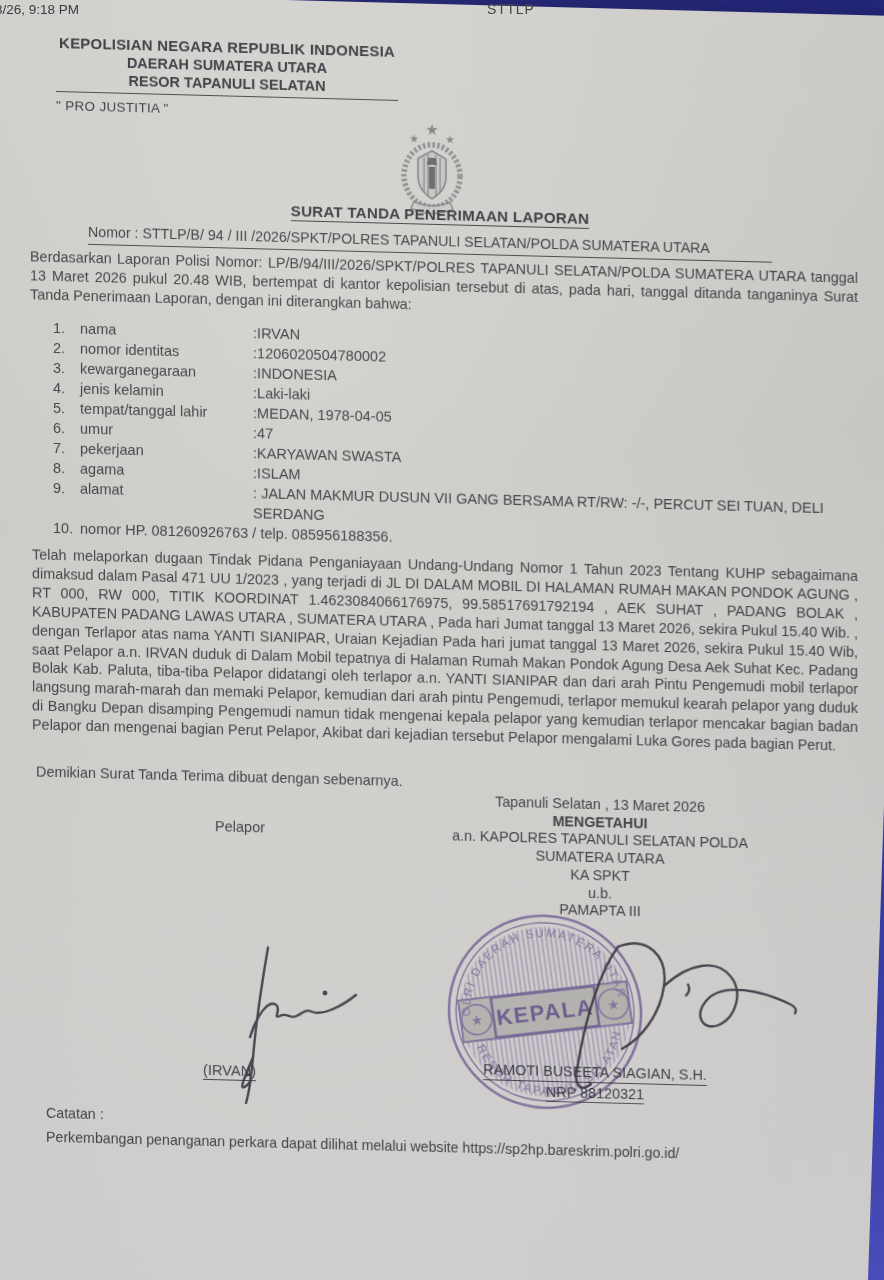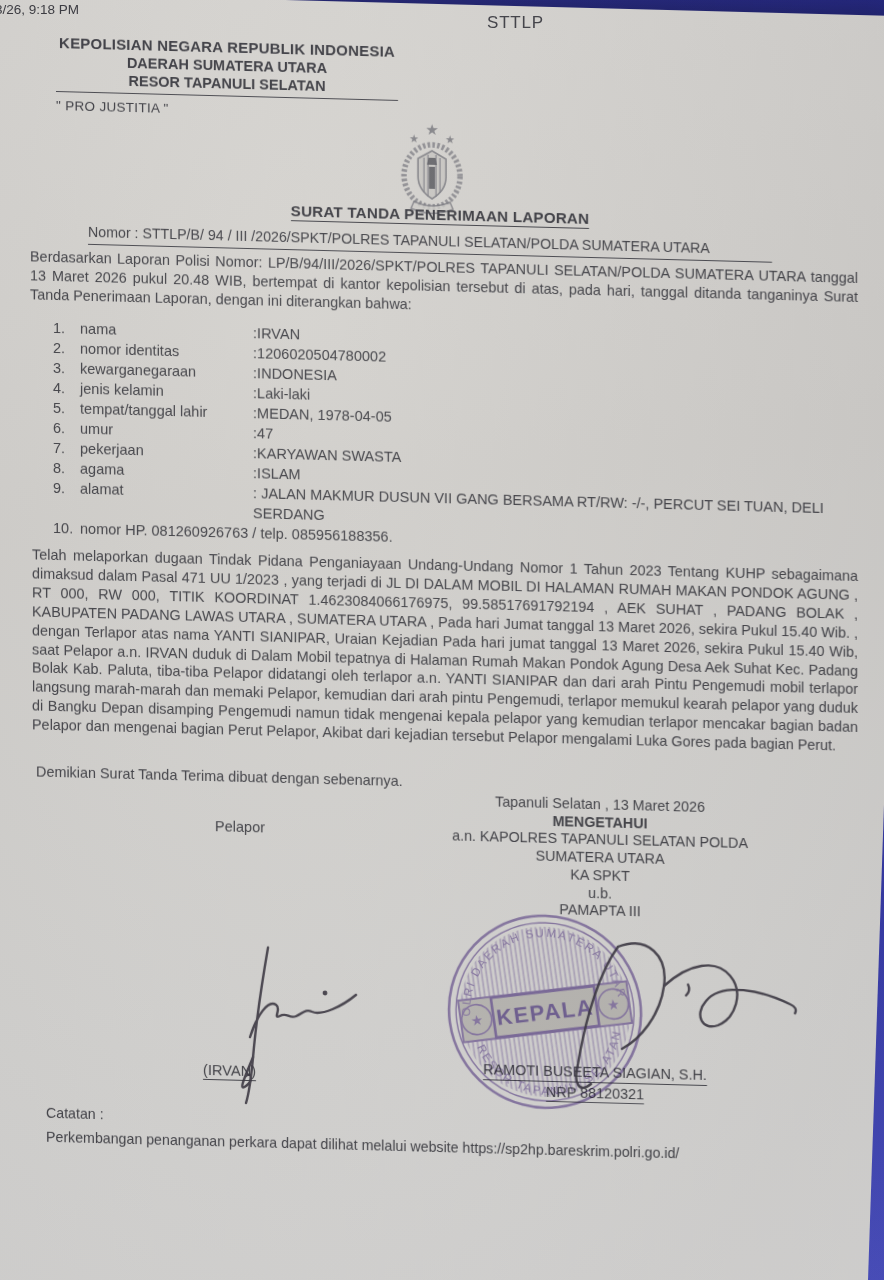--- a/index.html
+++ b/index.html
@@ -39,21 +39,21 @@
   .ack .bold { font-weight:bold; }
   .officer { left:430px; top:1048px; width:330px; text-align:center; font-size:14.4px; line-height:17px; }
   .officer .nm { display:inline-block; border-bottom:1.5px solid #4a4a50; padding-bottom:1px; }
   .officer .nrp { display:inline-block; margin-top:2px; border-bottom:1.4px solid #55555b; }
   .irvan { left:203px; top:1056px; font-size:14.6px; }
   .irvan span { display:inline-block; border-bottom:1.5px solid #45454b; padding-bottom:1px; }
   .notes { left:46px; top:1100px; font-size:14.2px; line-height:23.5px; }
   .stamp { left:439px; top:897px; mix-blend-mode:multiply; }
   .sigs { left:0; top:0; }
   .overlay-ts { position:absolute; left:-5px; top:2px; font-size:13.5px; color:#3c3c42; }
-  .overlay-sttlp { position:absolute; left:487px; top:13px; font-size:17px; letter-spacing:.8px; color:#45454b; }
+  .overlay-sttlp { position:absolute; left:487px; top:1px; font-size:14px; letter-spacing:.8px; color:#45454b; }
   .blue-sliver { position:absolute; right:0; top:805px; width:16px; height:475px;
                  background:linear-gradient(180deg,#3135a2,#4a4fc0);
                  clip-path:polygon(100% 0,100% 100%,0 100%); }
   .shade { position:absolute; inset:0; pointer-events:none;
            background:radial-gradient(ellipse at 35% 25%, rgba(255,255,255,.04), rgba(40,40,55,.07) 85%); }
 </style>
 </head>
 <body>
 
 <div class="scene">

